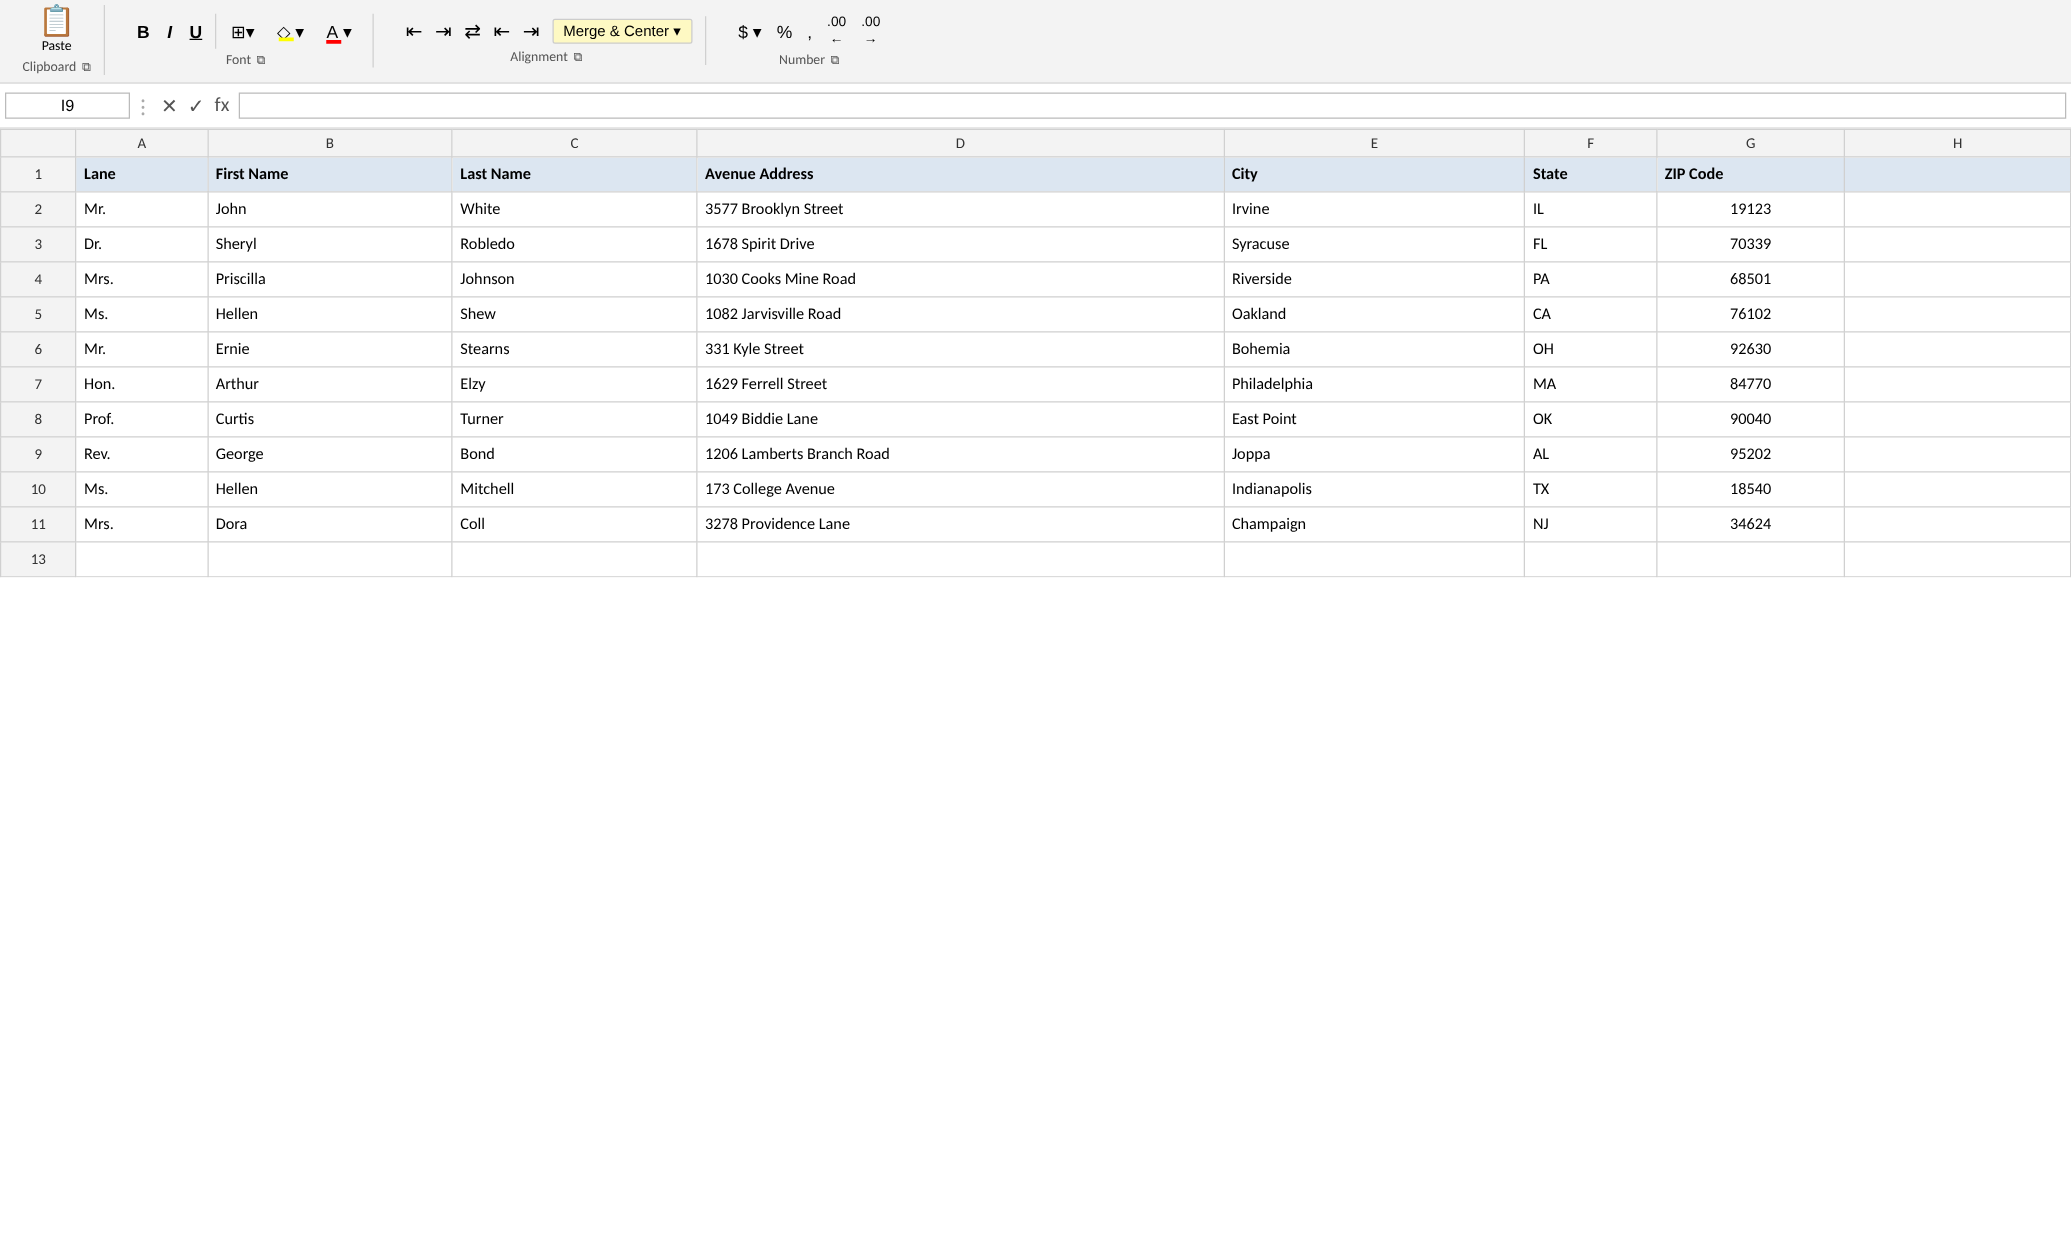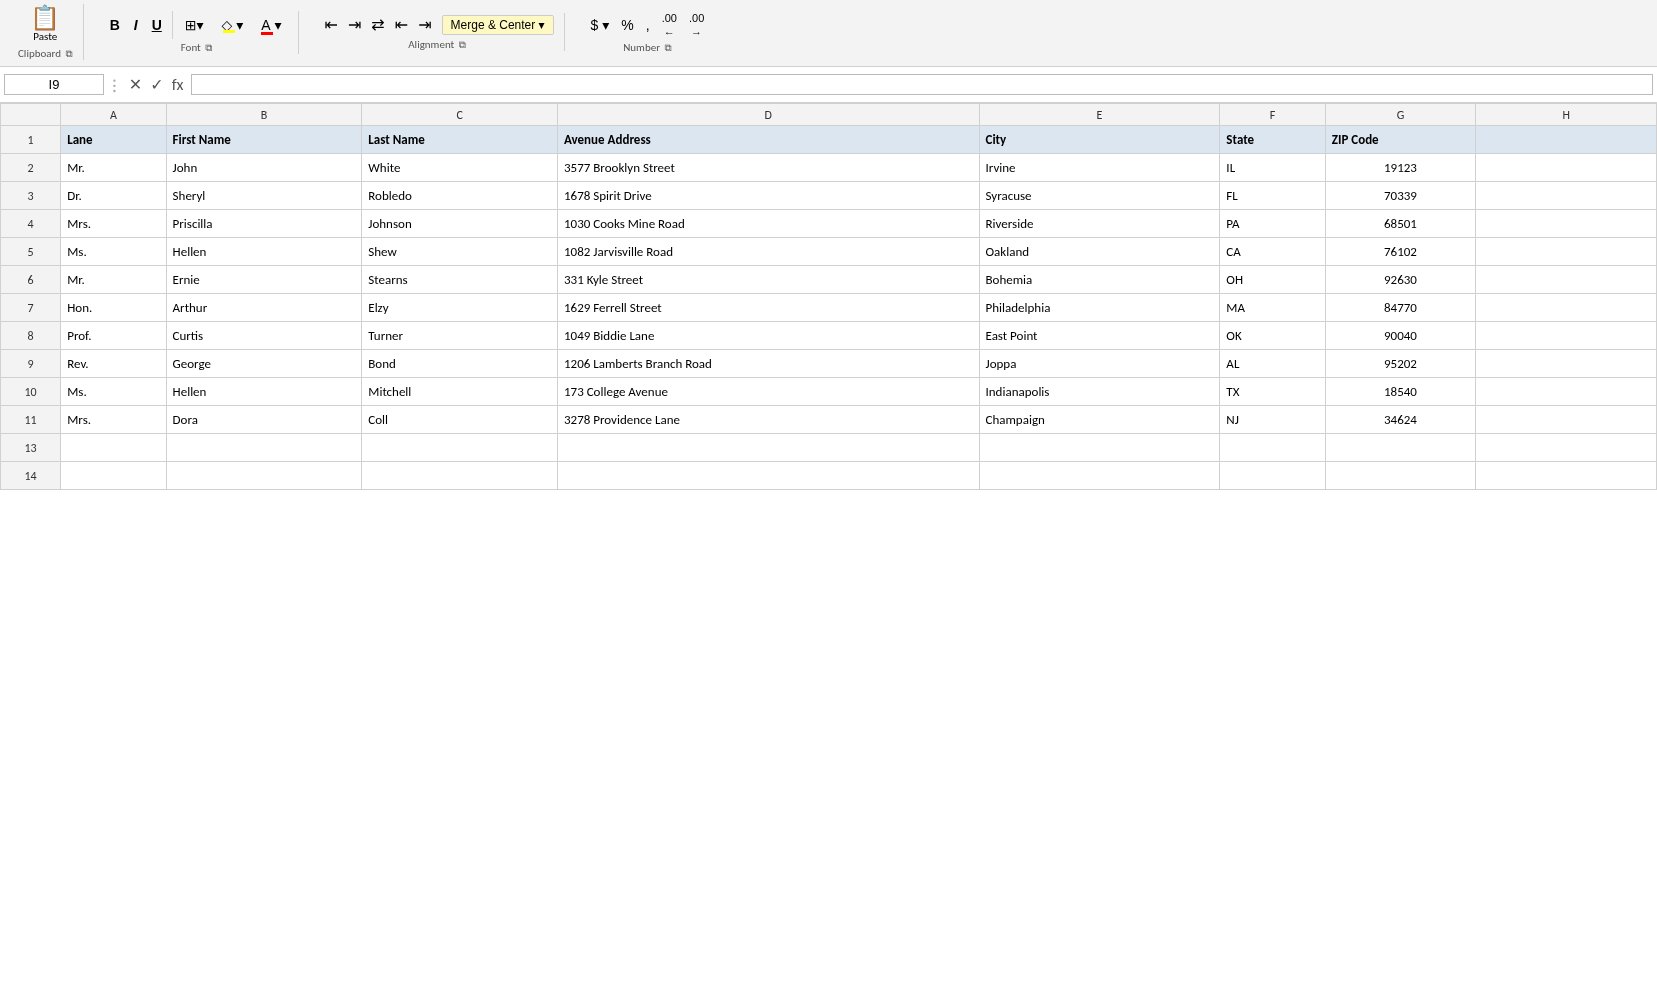--- a/index.html
+++ b/index.html
@@ -289,26 +289,15 @@
           <th class="row-header">13</th>
           <td class="cell"></td>
           <td class="cell"></td>
           <td class="cell"></td>
           <td class="cell"></td>
           <td class="cell"></td>
           <td class="cell"></td>
           <td class="cell"></td>
           <td class="cell"></td>
         </tr>
-        <tr>
-          <th class="row-header">14</th>
-          <td class="cell"></td>
-          <td class="cell"></td>
-          <td class="cell"></td>
-          <td class="cell"></td>
-          <td class="cell"></td>
-          <td class="cell"></td>
-          <td class="cell"></td>
-          <td class="cell"></td>
-        </tr>
       </tbody>
   </table>
 </div>
 
 </body></html>

